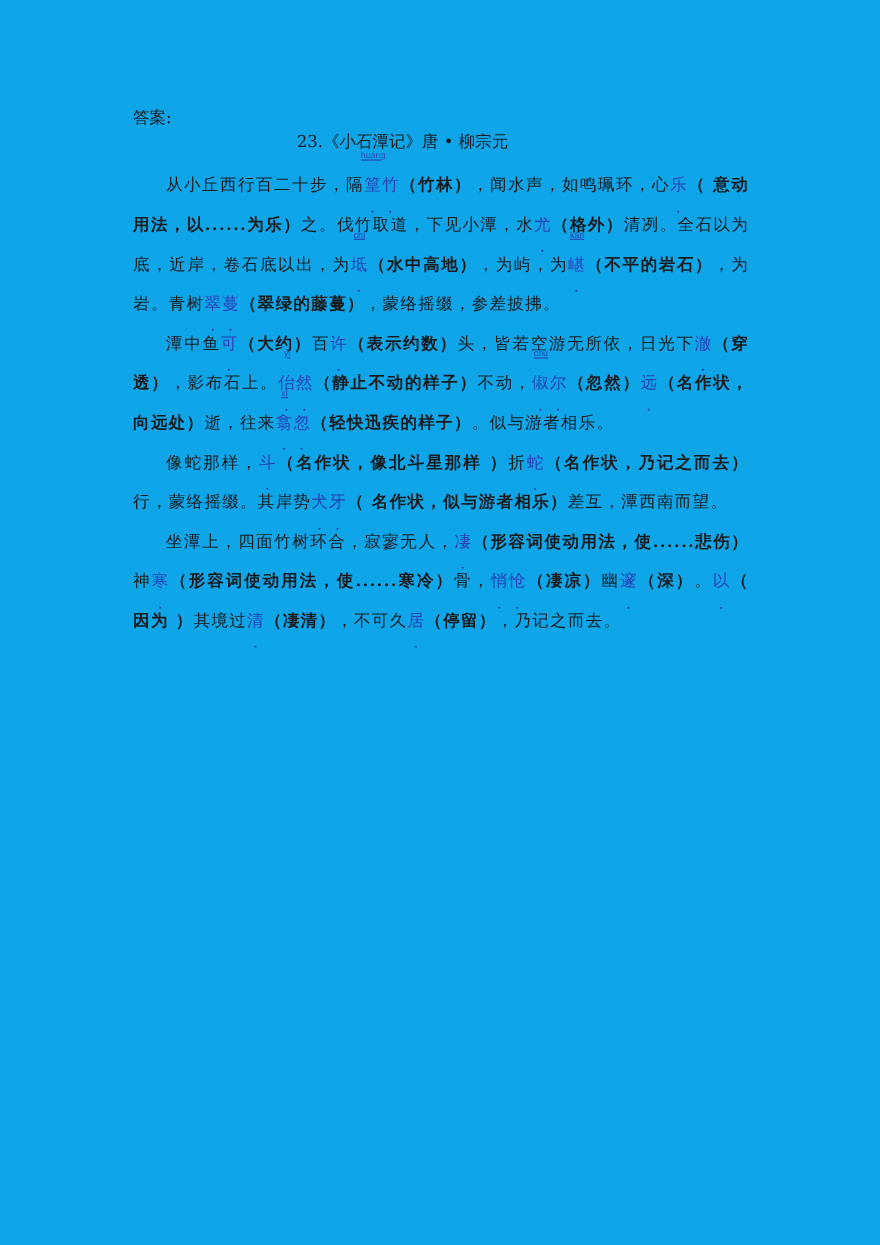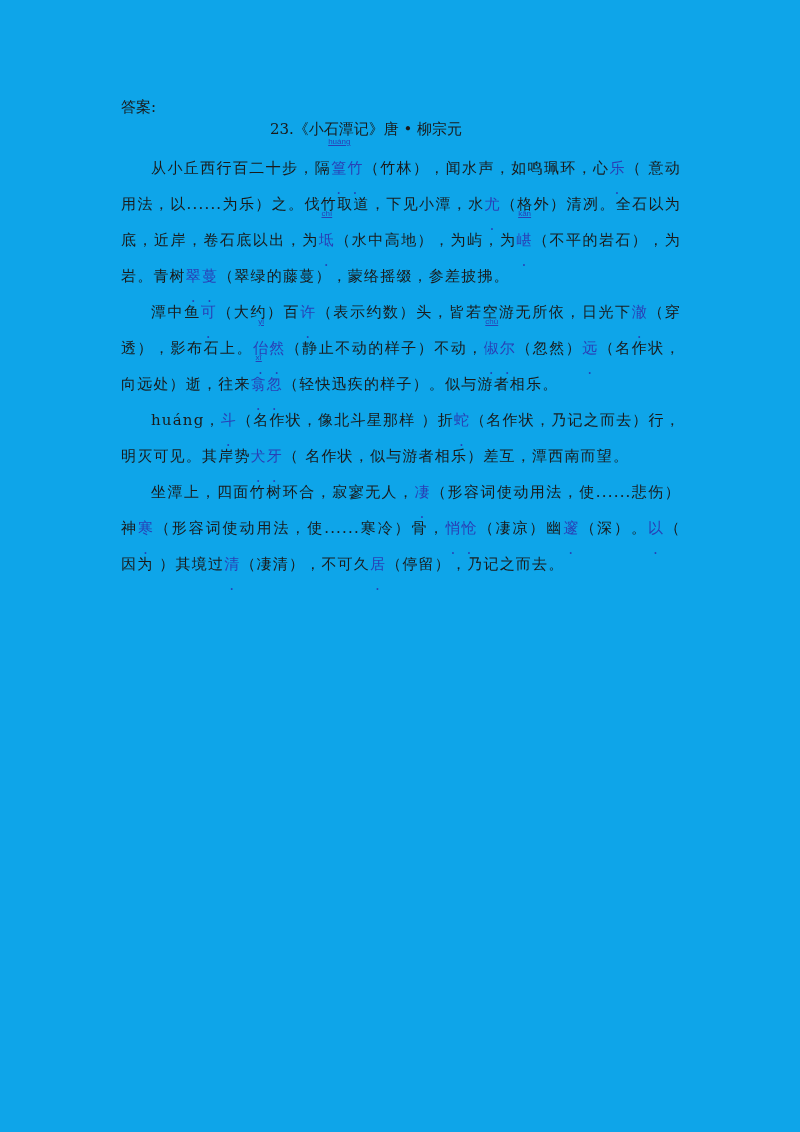--- a/index.html
+++ b/index.html
@@ -3,31 +3,31 @@
 <meta charset="utf-8">
 <style>
   html, body { margin: 0; padding: 0; background: #ffffff; }
   body { width: 800px; height: 1132px; position: relative; overflow: hidden;
          font-family: "DejaVu Serif", "Liberation Serif", serif; color: #1a1a1a; }
   .page { position: absolute; left: 0; top: 0; width: 800px; height: 1132px; background: #0ea5e9; padding-left: 36px; }
   .answer-label { position: absolute; left: 121px; top: 98px; font-size: 15px; }
   .title { position: absolute; left: 0; width: 732px; top: 120px; text-align: center; font-size: 15px; }
   .content { position: absolute; left: 121px; top: 150px; width: 560px; font-size: 15px; }
   .para { margin: 0; line-height: 36px; text-indent: 30px; text-align: justify; text-align-last: left; letter-spacing: 1.2px; }
-  .g { font-weight: normal; }
+  .g { font-weight: bold; }
   .k { color: #2a3fb5; position: relative; display: inline-block; text-indent: 0; }
   .k::after { content: "·"; position: absolute; left: 50%; transform: translateX(-50%); bottom: -14px; font-size: 14px; color: #2a3fb5; line-height: 14px; }
   .py { position: absolute; left: 50%; transform: translateX(-50%); top: -13px; font-family: "Liberation Sans", sans-serif; font-size: 8px; color: #2a3fb5; letter-spacing: 0; line-height: 10px; white-space: nowrap; text-decoration: underline; }
   .word { display: inline-block; position: relative; text-indent: 0; }
 </style>
 </head>
 <body>
 
 <div class="page">
   <div class="answer-label">答案:</div>
   <div class="title">23.《小石潭记》唐 • 柳宗元</div>
   <div class="content" id="content">
       <p class="para"><span>从小丘西行百二十步，隔</span><span class="word"><span class="k">篁<span class="py">huáng</span></span><span class="k">竹</span></span><span class="g">（竹林）</span><span>，闻水声，如鸣珮环，心</span><span class="word"><span class="k">乐</span></span><span class="g">（ 意动用法，以......为乐）</span><span>之。伐竹取道，下见小潭，水</span><span class="word"><span class="k">尤</span></span><span class="g">（格外）</span><span>清冽。全石以为底，近岸，卷石底以出，为</span><span class="word"><span class="k">坻<span class="py">chí</span></span></span><span class="g">（水中高地）</span><span>，为屿，为</span><span class="word"><span class="k">嵁<span class="py">kān</span></span></span><span class="g">（不平的岩石）</span><span>，为岩。青树</span><span class="word"><span class="k">翠</span><span class="k">蔓</span></span><span class="g">（翠绿的藤蔓）</span><span>，蒙络摇缀，参差披拂。</span></p>
       <p class="para"><span>潭中鱼</span><span class="word"><span class="k">可</span></span><span class="g">（大约）</span><span>百</span><span class="word"><span class="k">许</span></span><span class="g">（表示约数）</span><span>头，皆若空游无所依，日光下</span><span class="word"><span class="k">澈</span></span><span class="g">（穿透）</span><span>，影布石上。</span><span class="word"><span class="k">佁<span class="py">yǐ</span></span><span class="k">然</span></span><span class="g">（静止不动的样子）</span><span>不动，</span><span class="word"><span class="k">俶<span class="py">chù</span></span><span class="k">尔</span></span><span class="g">（忽然）</span><span class="word"><span class="k">远</span></span><span class="g">（名作状，向远处）</span><span>逝，往来</span><span class="word"><span class="k">翕<span class="py">xī</span></span><span class="k">忽</span></span><span class="g">（轻快迅疾的样子）</span><span>。似与游者相乐。</span></p>
-      <p class="para"><span>huáng，</span><span class="word"><span class="k">斗</span></span><span class="g">（名作状，像北斗星那样 ）</span><span>折</span><span class="word"><span class="k">蛇</span></span><span class="g">（名作状，乃记之而去）</span><span>行，明灭可见。其岸势</span><span class="word"><span class="k">犬</span><span class="k">牙</span></span><span class="g">（ 名作状，似与游者相乐）</span><span>差互，潭西南而望。</span></p>
+      <p class="para"><span>像蛇那样，</span><span class="word"><span class="k">斗</span></span><span class="g">（名作状，像北斗星那样 ）</span><span>折</span><span class="word"><span class="k">蛇</span></span><span class="g">（名作状，乃记之而去）</span><span>行，蒙络摇缀。其岸势</span><span class="word"><span class="k">犬</span><span class="k">牙</span></span><span class="g">（ 名作状，似与游者相乐）</span><span>差互，潭西南而望。</span></p>
       <p class="para"><span>坐潭上，四面竹树环合，寂寥无人，</span><span class="word"><span class="k">凄</span></span><span class="g">（形容词使动用法，使......悲伤）</span><span>神</span><span class="word"><span class="k">寒</span></span><span class="g">（形容词使动用法，使......寒冷）</span><span>骨，</span><span class="word"><span class="k">悄</span><span class="k">怆</span></span><span class="g">（凄凉）</span><span>幽</span><span class="word"><span class="k">邃</span></span><span class="g">（深）</span><span>。</span><span class="word"><span class="k">以</span></span><span class="g">（ 因为 ）</span><span>其境过</span><span class="word"><span class="k">清</span></span><span class="g">（凄清）</span><span>，不可久</span><span class="word"><span class="k">居</span></span><span class="g">（停留）</span><span>，乃记之而去。</span></p>
     </div>
 </div>
 
 </body></html>

